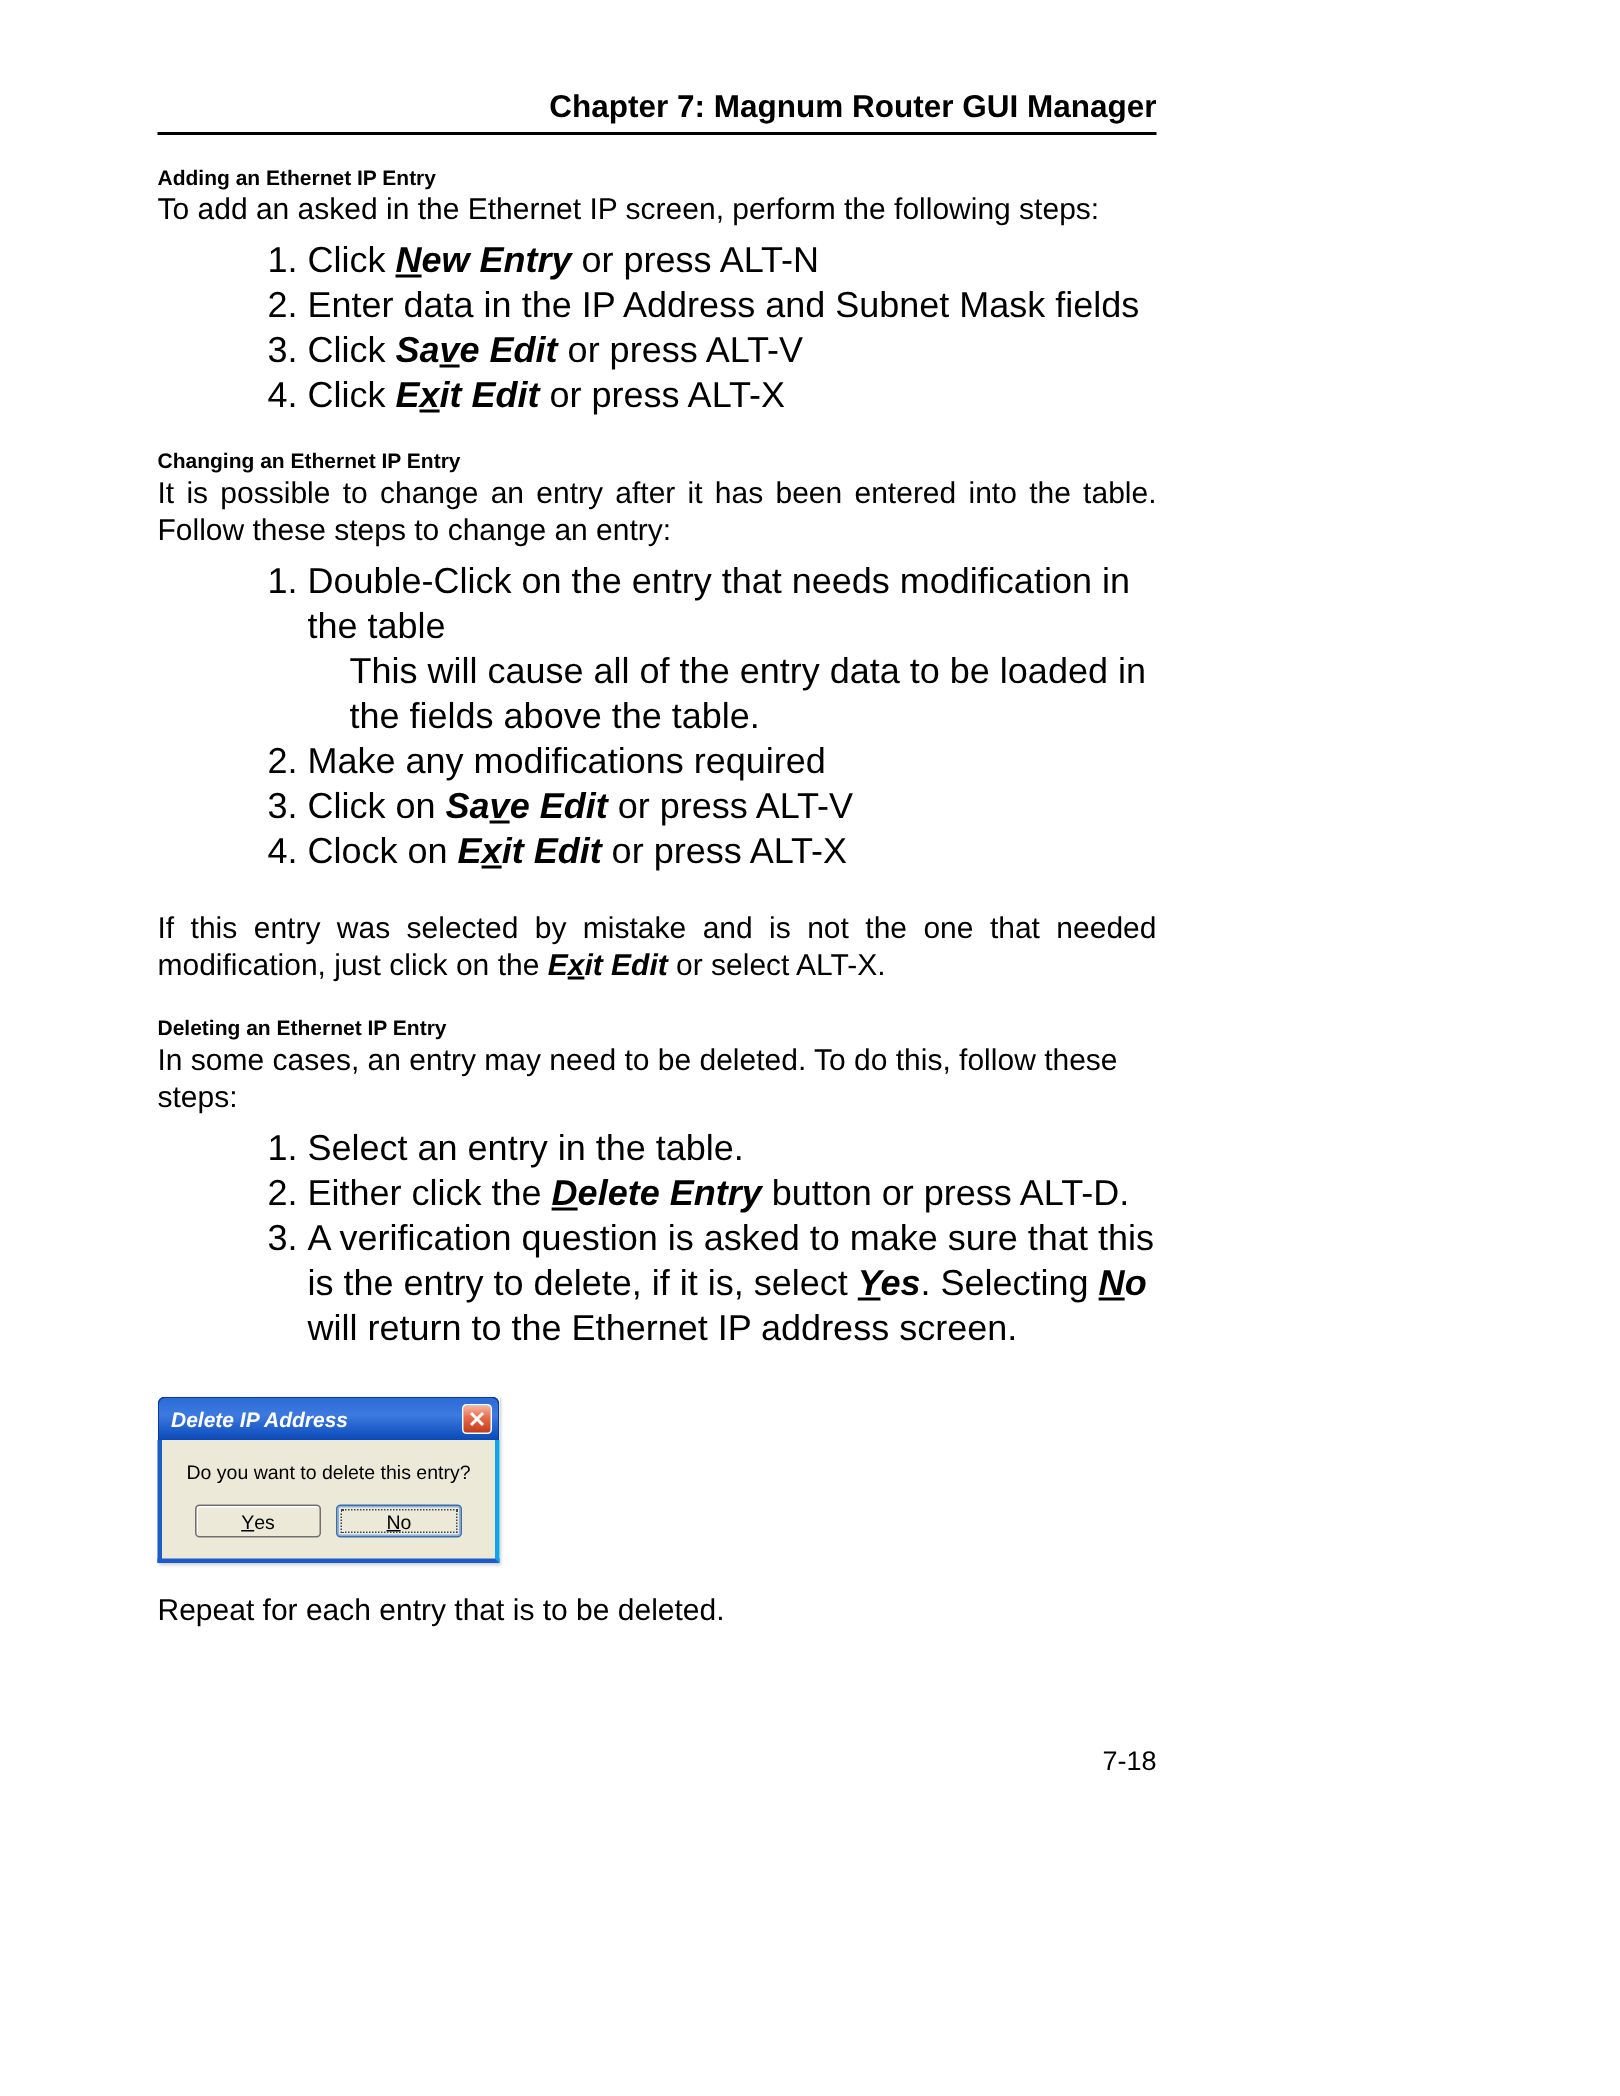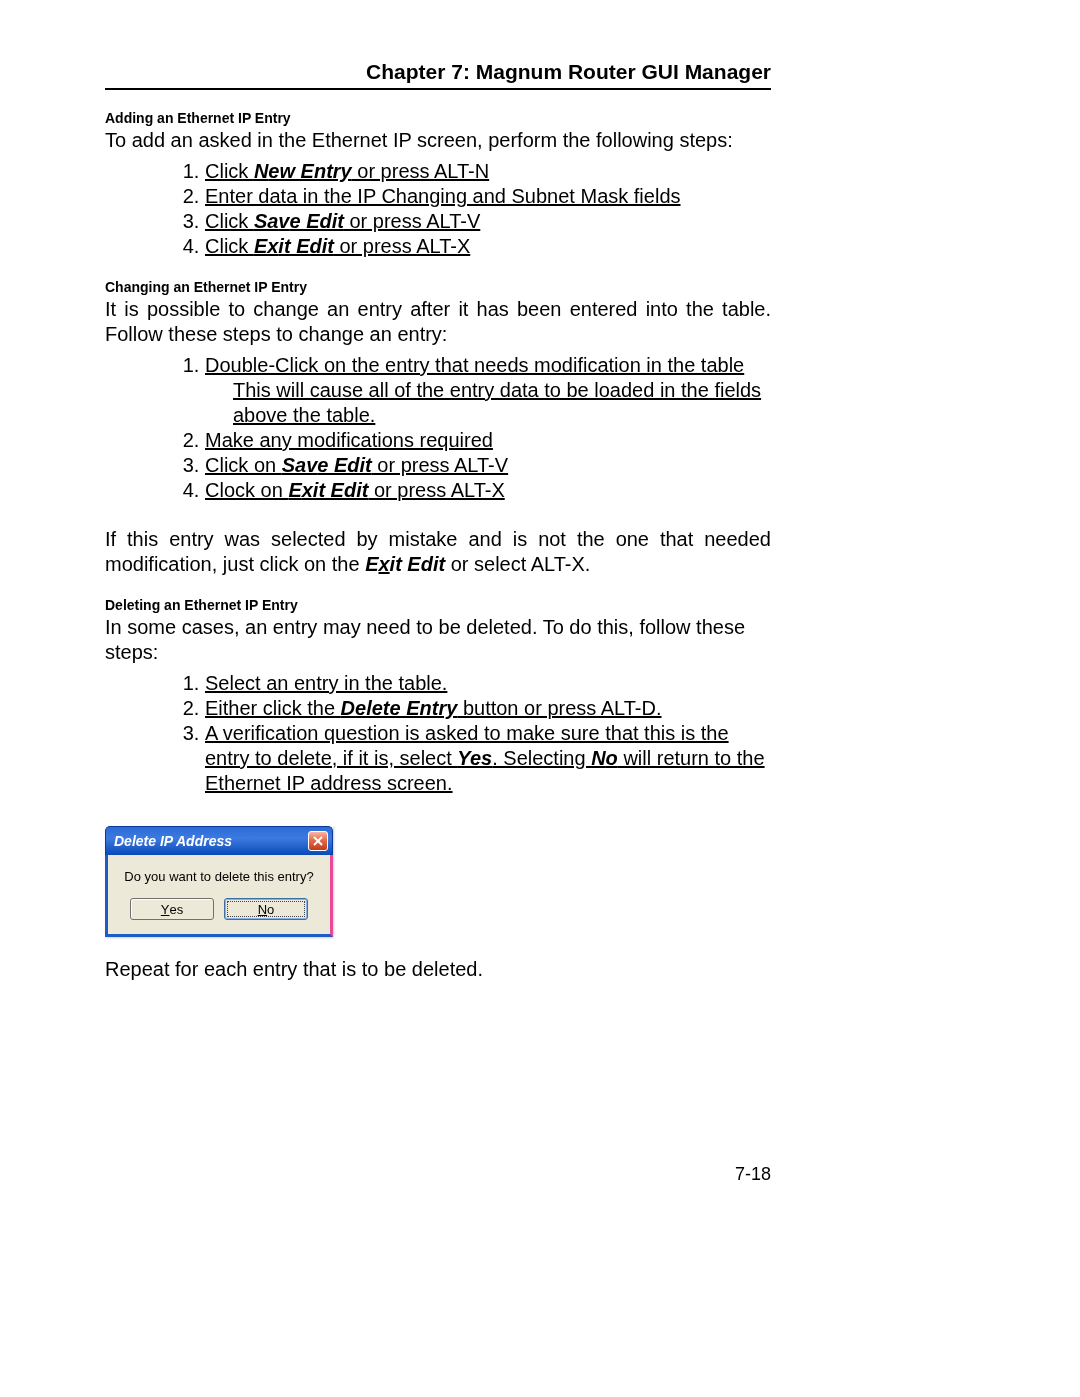--- a/index.html
+++ b/index.html
@@ -37,25 +37,24 @@
   .body-text {
     font-size: 20px;
     line-height: 1.25;
     margin: 0 0 6px 0;
     text-align: left;
   }
   .justify {
     text-align: justify;
   }
   ol.steps {
-    font-size: 20px;
+    font-size: 24px;
     line-height: 1.25;
     margin: 1px 0 6px 0;
     padding-left: 100px;
-    text-decoration: underline;
   }
   ol.steps li {
     margin: 0;
   }
   .sub-indent {
     display: block;
     margin-left: 28px;
   }
   .bi { font-style: italic; font-weight: bold; }
   .u { text-decoration: underline; }
@@ -96,21 +95,21 @@
     border-radius: 3px;
     display: flex;
     align-items: center;
     justify-content: center;
     box-sizing: border-box;
   }
   .close-btn svg { display:block; }
   .dialog-body {
     background: #ece9d8;
     border-left: 3px solid #1d5cc6;
-    border-right: 3px solid #ec4899;
+    border-right: 3px solid #0ea5e9;
     border-bottom: 3px solid #1d5cc6;
     padding: 14px 8px 10px 8px;
     font-size: 13px;
     text-align: center;
   }
   .dialog-msg {
     margin-bottom: 14px;
     font-size: 13px;
   }
   .dialog-buttons {
@@ -146,21 +145,21 @@
 
   <div class="chapter-header">Chapter 7: Magnum Router GUI Manager</div>
   <hr class="header-rule">
 
   <div class="section-heading">Adding an Ethernet IP Entry</div>
   <p class="body-text">To add an asked in the Ethernet IP screen, perform the following steps:</p>
   <ol class="steps">
     <li>
       <span>Click </span><span class="bi"><span class="u">N</span><span>ew Entry</span></span><span> or press ALT-N</span>
     </li>
-    <li>Enter data in the IP Changing and Subnet Mask fields</li>
+    <li>Enter data in the IP Address and Subnet Mask fields</li>
     <li>
       <span>Click </span><span class="bi"><span>Sa</span><span class="u">v</span><span>e Edit</span></span><span> or press ALT-V</span>
     </li>
     <li>
       <span>Click </span><span class="bi"><span>E</span><span class="u">x</span><span>it Edit</span></span><span> or press ALT-X</span>
     </li>
   </ol>
 
   <div class="section-heading">Changing an Ethernet IP Entry</div>
   <p class="body-text justify">It is possible to change an entry after it has been entered into the table.  Follow these steps to change an entry:</p>

